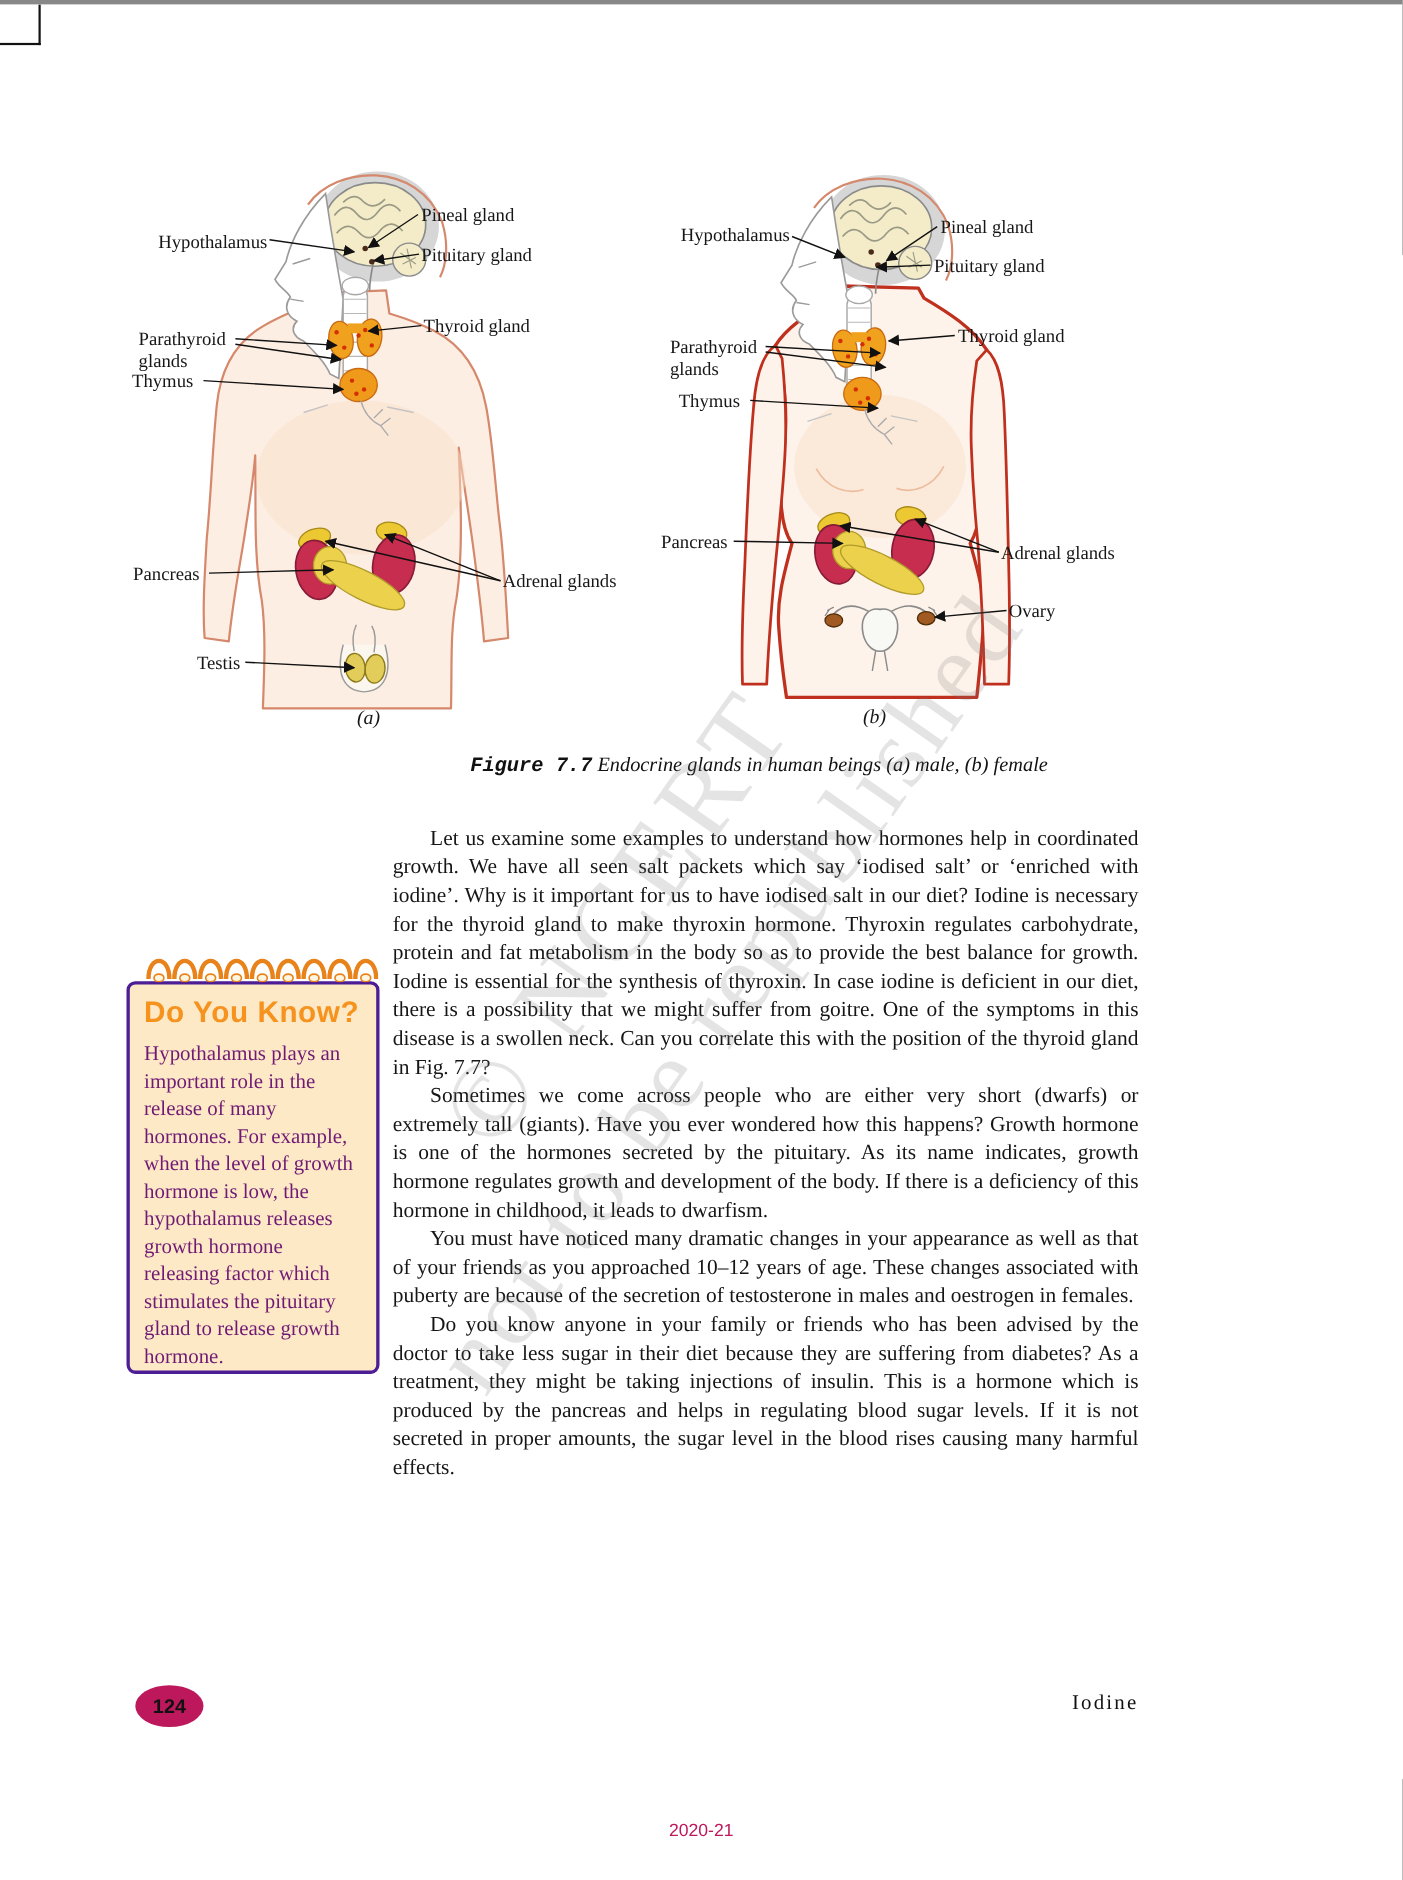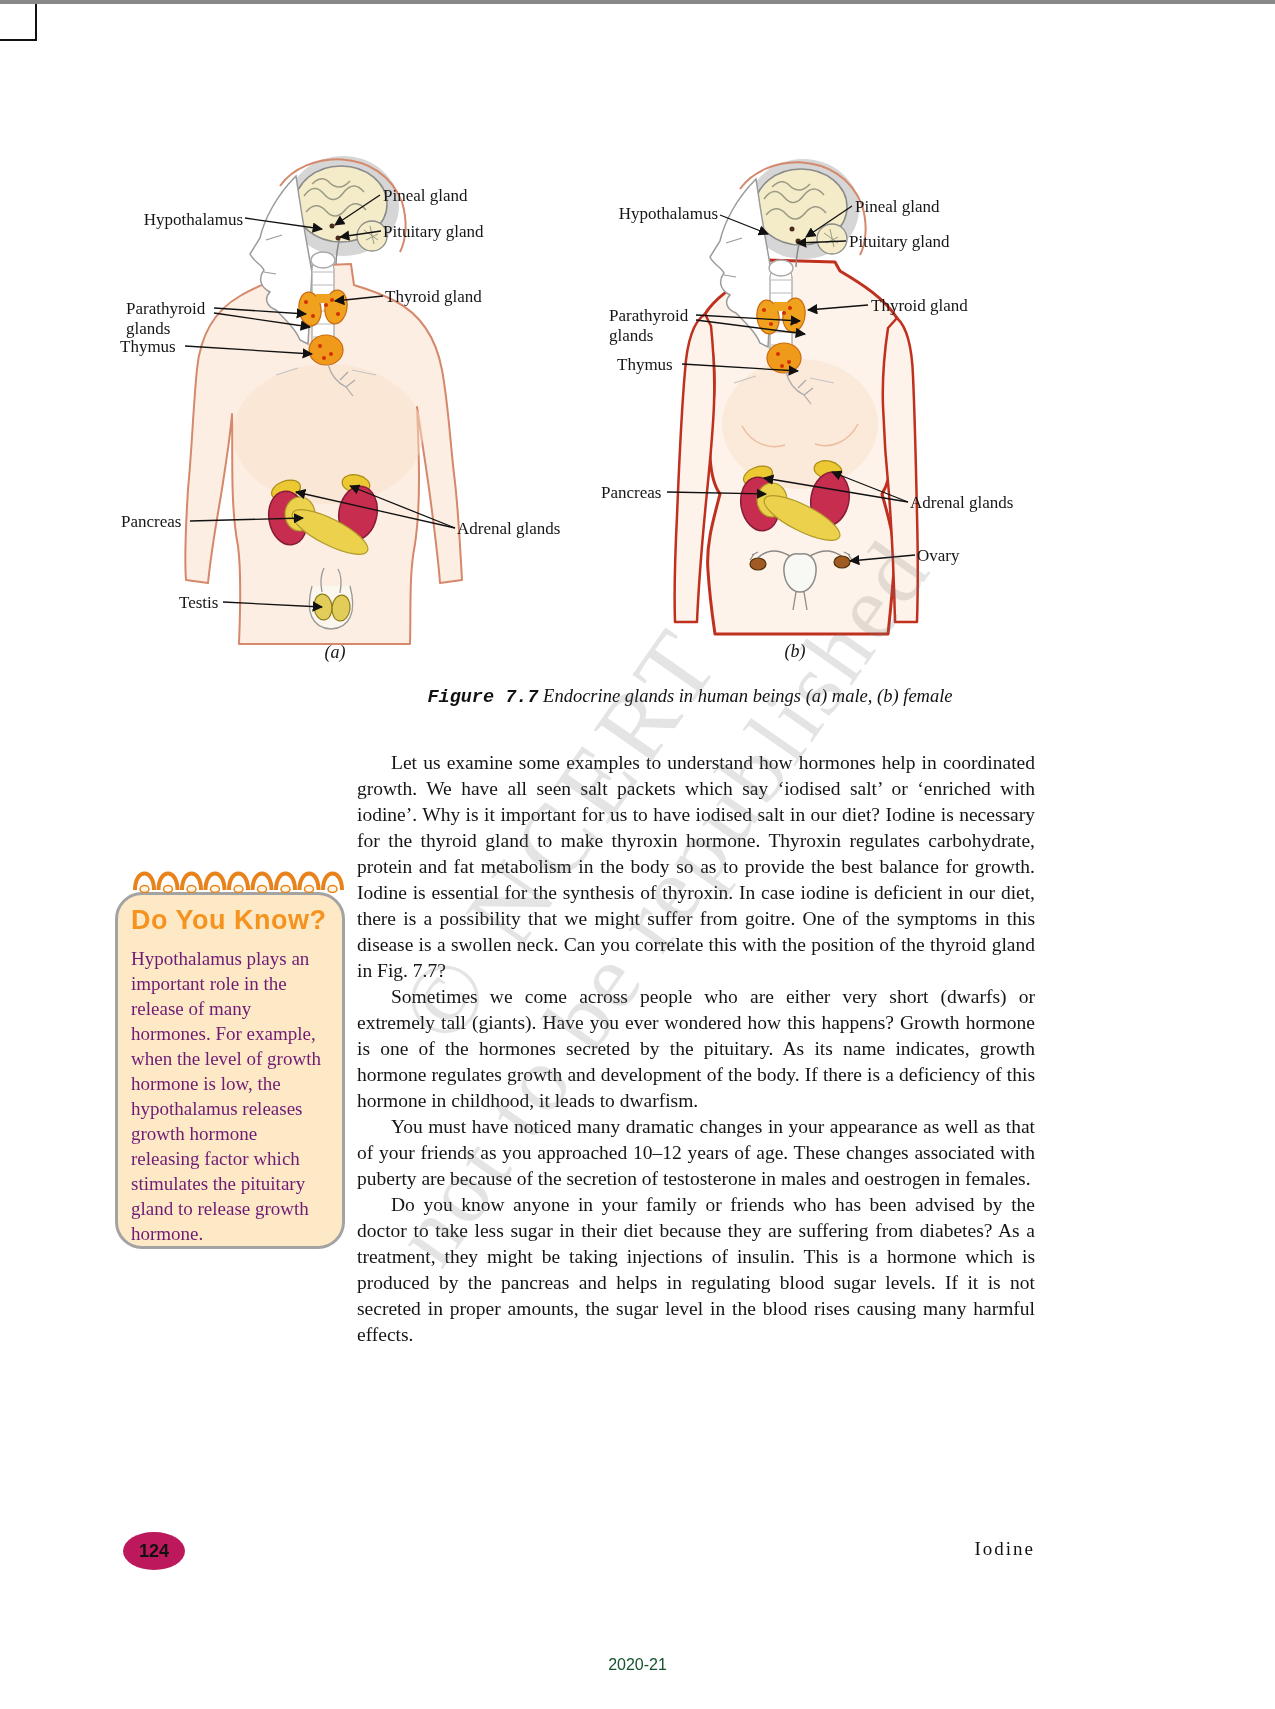--- a/index.html
+++ b/index.html
@@ -29,21 +29,21 @@
   
   .bodycol { position:absolute; left:357px; top:746px; width:678px; }
   .bodycol p {
     margin:0; text-indent:34px; text-align:justify;
     font-size:19.5px; line-height:26px; color:#151515;
   }
 
   
   .dyk-box {
     position:absolute; left:115px; top:888px; width:230px; height:357px;
-    background:#fde9c6; border:3px solid #a3a3a3; border-radius:27px;
+    background:#fde9c6; border:3px solid #4c1d95; border-radius:8px;
     box-sizing:border-box; padding:8px 13px 10px 13px; z-index:2;
   }
   .dyk-title {
     font-family:"Liberation Sans", sans-serif; font-weight:bold;
     font-size:27px; color:#f6921e; letter-spacing:0.5px; margin:2px 0 10px 0;
   }
   .dyk-body { font-size:19px; line-height:25px; color:#701a75; }
   .spiral { position:absolute; left:130px; top:858px; width:214px; height:31px; z-index:3; }
   .spiral path.coil { stroke:#e8821a; stroke-width:4; fill:none; }
   .spiral ellipse.coil-hole { fill:#fff6e2; stroke:#e8821a; stroke-width:1.5; }
@@ -53,21 +53,21 @@
     position:absolute; left:123px; top:1528px; width:62px; height:38px;
     background:#be185d; border-radius:50%; text-align:center; line-height:38px;
     font-family:"Liberation Sans", sans-serif; font-weight:bold; font-size:18px; color:#111;
   }
   .footer-right {
     position:absolute; left:835px; top:1534px; width:200px; text-align:right;
     font-size:19px; letter-spacing:2px; color:#111;
   }
   .footer-bottom {
     position:absolute; left:0; top:1652px; width:1275px; text-align:center;
-    font-family:"Liberation Sans", sans-serif; font-size:16px; color:#14532d;
+    font-family:"Liberation Sans", sans-serif; font-size:16px; color:#be185d;
   }
 
   
   .wm {
     position:absolute; z-index:6; pointer-events:none; white-space:nowrap;
     font-family:"Liberation Serif", serif; color:rgba(120,120,120,0.20);
     transform:translate(-50%,-50%) rotate(-55deg);
   }
   .wm1 { left:560px; top:830px; font-size:100px; letter-spacing:8px; }
   .wm2 { left:662px; top:898px; font-size:92px; letter-spacing:4px; }

